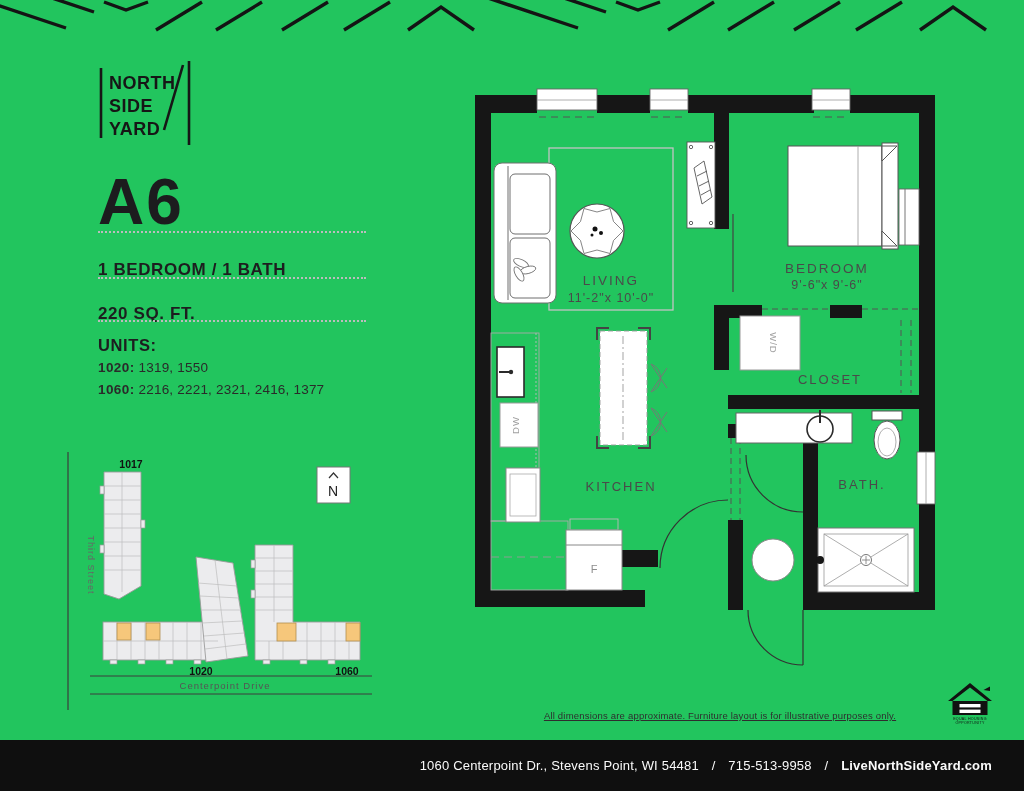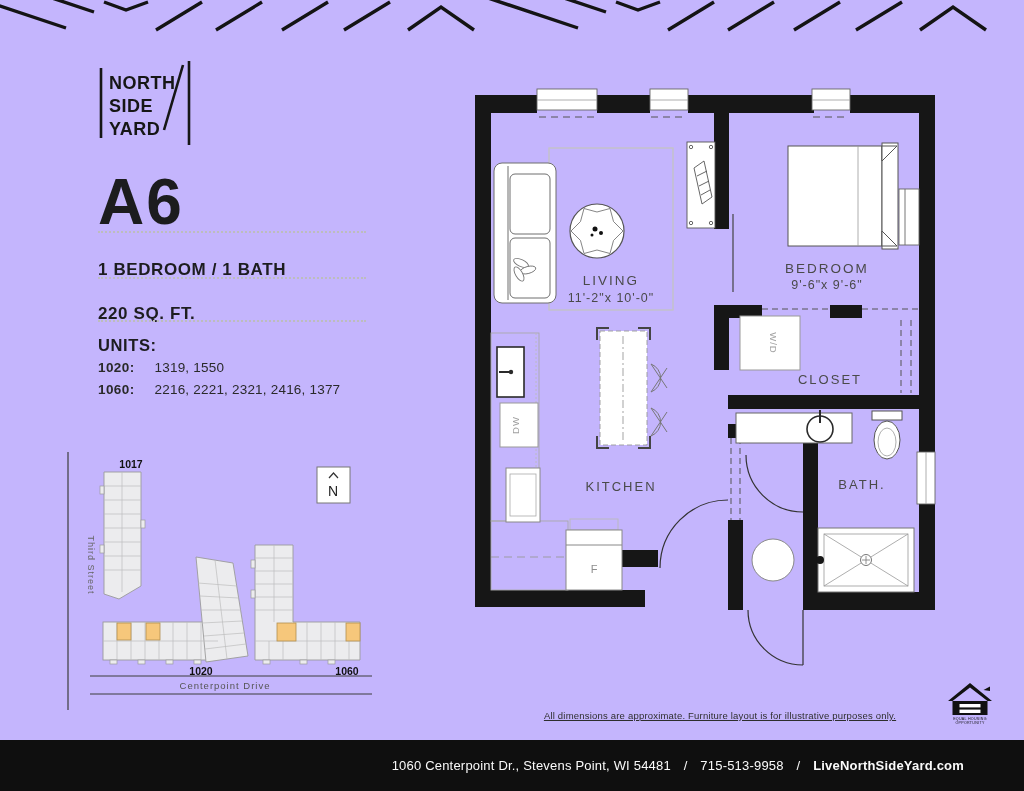--- a/index.html
+++ b/index.html
@@ -1,36 +1,36 @@
 <!DOCTYPE html>
 <html><head>
 <meta charset="utf-8">
 <style>
   html,body{margin:0;padding:0;background:#888;}
-  .page{position:relative;width:1024px;height:791px;background:#c4b5fd;overflow:hidden;
+  .page{position:relative;width:1024px;height:791px;background:#22c55e;overflow:hidden;
         font-family:"Liberation Sans",sans-serif;color:#232323;}
   svg{display:block;}
   .abs{position:absolute;}
   .zigzag{left:0;top:0;}
   .logo-svg{left:97px;top:58px;}
   .unit-name{left:98px;top:170px;font-size:64px;font-weight:bold;letter-spacing:2px;color:#1c1c1e;line-height:1;}
   .rule{left:98px;width:268px;border-top:2px dotted #bdbdbd;height:0;}
   .r1{top:231px;} .r2{top:277px;} .r3{top:320px;}
   .spec{left:98px;font-size:17px;font-weight:bold;letter-spacing:.6px;color:#1d1d1f;margin-top:14px;}
   .spec1{top:246px;} .spec2{top:290px;}
   .units-head{left:98px;top:336px;font-size:16.5px;font-weight:bold;letter-spacing:.6px;color:#1d1d1f;}
   .unit-row{left:98px;font-size:13.5px;color:#2a2a2a;letter-spacing:.2px;}
   .urow1{top:360px;} .urow2{top:382px;}
-  .unit-row b{letter-spacing:.4px;margin-right:20px;}
+  .unit-row b{letter-spacing:.4px;margin-right:4px;}
   .sitemap-svg{left:60px;top:448px;}
   .plan-svg{left:460px;top:84px;}
   .disclaimer{left:480px;top:710px;width:480px;text-align:center;font-size:9.5px;color:#2e2e2e;letter-spacing:.2px;text-decoration:underline;}
   .eho-svg{left:947px;top:682px;}
   .footer{left:0;top:740px;width:1024px;height:51px;background:#0f0f0f;color:#fafafa;
-          font-size:13px;letter-spacing:.2px;line-height:51px;text-align:right;padding-right:60px;box-sizing:border-box;}
+          font-size:13px;letter-spacing:.2px;line-height:51px;text-align:right;padding-right:32px;box-sizing:border-box;}
   .footer .sep{margin:0 9px;}
   .footer .site{font-weight:bold;}
   text{font-family:"Liberation Sans",sans-serif;}
 </style>
 </head>
 <body>
 
 <div class="page">
 
   <svg class="abs zigzag" width="1024" height="34" viewBox="0 0 1024 34">

